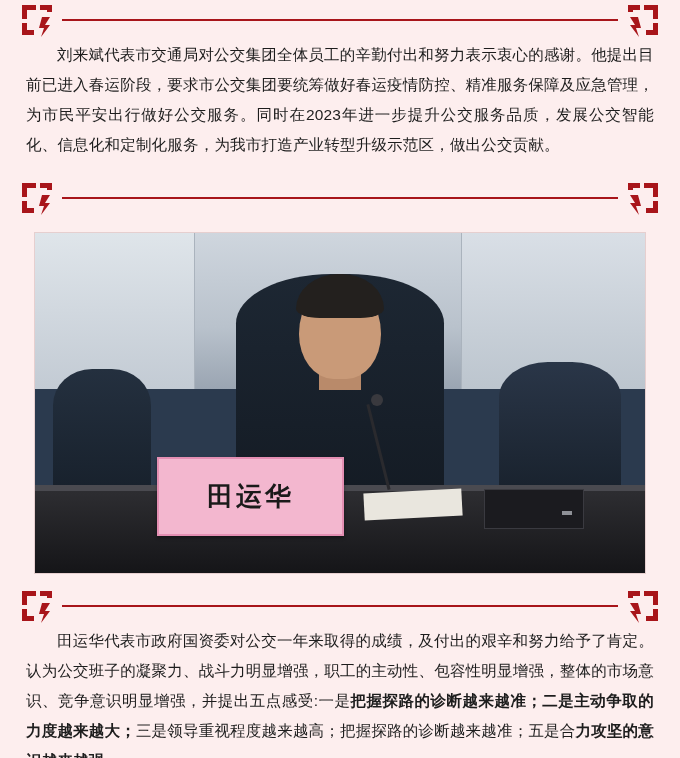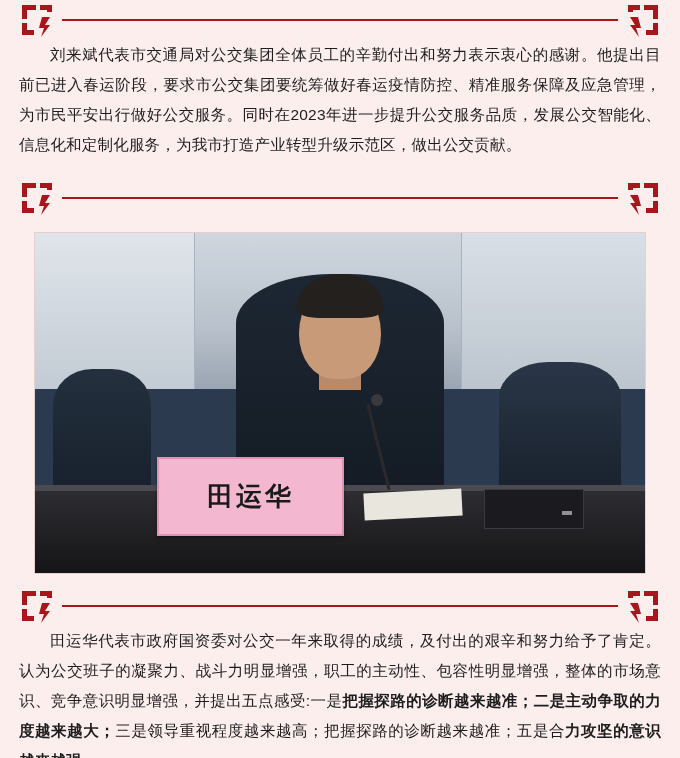--- a/index.html
+++ b/index.html
@@ -39,21 +39,21 @@
     position: absolute;
     width: 34px;
     height: 34px;
     top: 3px;
   }
   .corner.left { left: 20px; }
   .corner.right { right: 20px; }
 
   
   .text-block {
-    padding: 0 19px;
+    padding: 0 26px;
     color: #1d1d1d;
     font-size: 15.5px;
     line-height: 30px;
     text-align: justify;
     letter-spacing: 0.2px;
   }
   .text-block p {
     margin: 0 0 4px 0;
     text-indent: 2em;
   }

